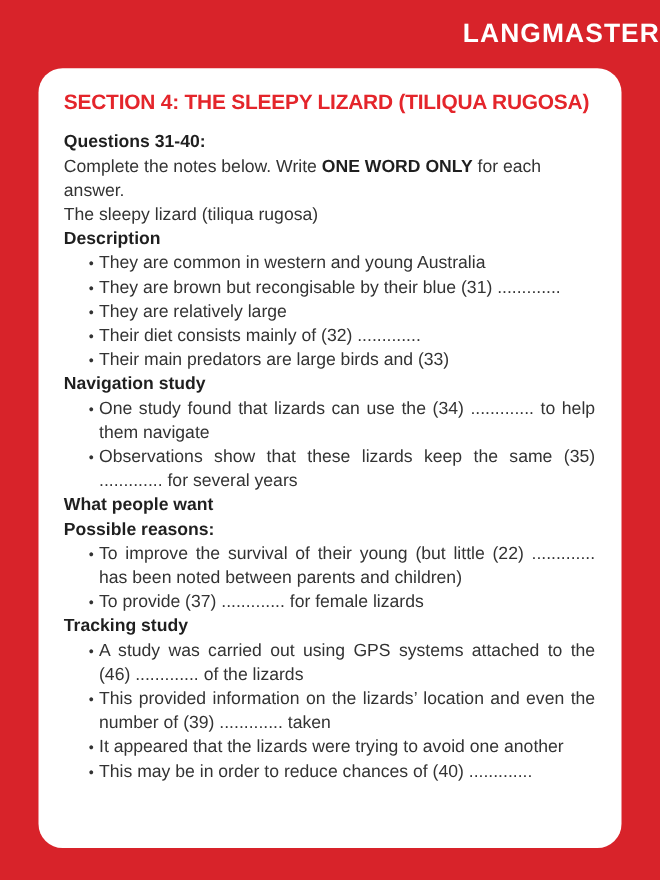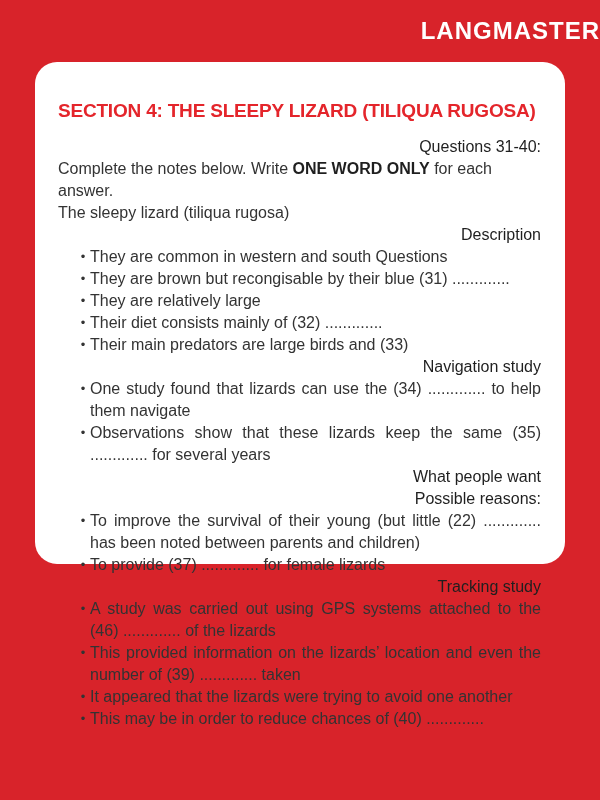--- a/index.html
+++ b/index.html
@@ -23,43 +23,42 @@
     justify-content:flex-end;
   }
   .logo{
     color:#ffffff;
     font-weight:bold;
     font-size:24px;
     letter-spacing:1px;
   }
   .card{
     width:530px;
-    height:502px;
+    height:709px;
     margin:0 auto;
     background:var(--card);
     border-radius:22px;
-    padding:32px 24px 0 23px;
+    padding:15px 24px 0 23px;
   }
   .section-title{
     color:var(--title);
     font-weight:bold;
     font-size:19px;
     letter-spacing:-0.2px;
     margin:6px 0 14px 0;
     white-space:nowrap;
   }
   .line{
     font-size:16px;
     line-height:22px;
     color:var(--text);
   }
   .heading{
-    font-weight:normal;
+    font-weight:bold;
     color:var(--heading);
-    text-align:right;
   }
   .instruction{color:var(--text);}
   .instruction b{color:var(--heading);}
   .subtitle{}
   .bullet{
     display:flex;
     align-items:flex-start;
   }
   .bullet .dot{
     flex:none;
@@ -88,21 +87,21 @@
 
   <div class="line heading">Questions 31-40:</div>
 
   <div class="line instruction"><span>Complete the notes below. Write </span><b>ONE WORD ONLY</b><span> for each answer.</span></div>
 
   <div class="line subtitle">The sleepy lizard (tiliqua rugosa)</div>
 
   <div class="line heading">Description</div>
   <div class="line bullet">
     <span class="dot">•</span>
-    <span class="btxt">They are common in western and south Questions</span>
+    <span class="btxt">They are common in western and young Australia</span>
   </div>
   <div class="line bullet">
     <span class="dot">•</span>
     <span class="btxt">They are brown but recongisable by their blue (31) .............</span>
   </div>
   <div class="line bullet">
     <span class="dot">•</span>
     <span class="btxt">They are relatively large</span>
   </div>
   <div class="line bullet">

